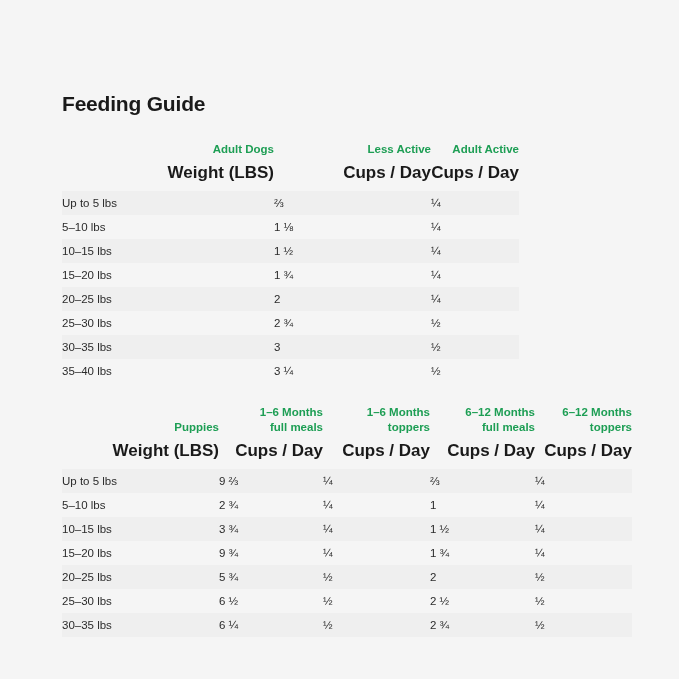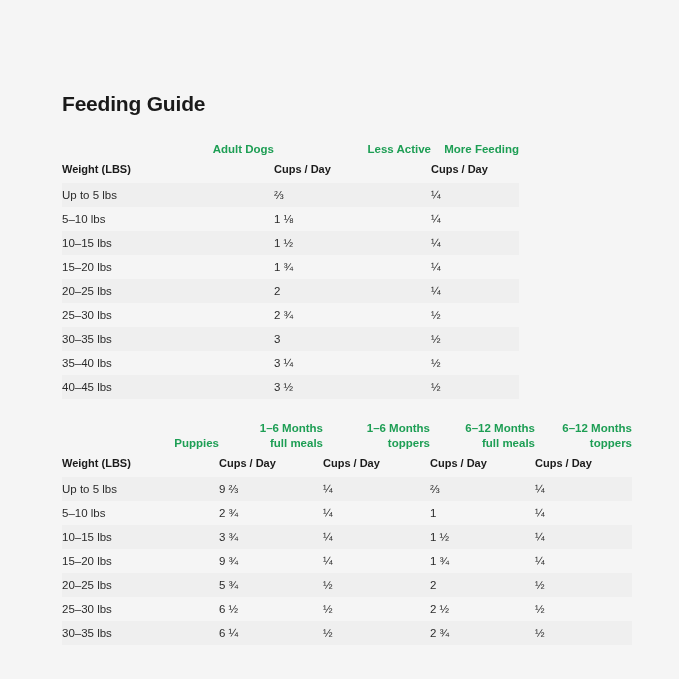--- a/index.html
+++ b/index.html
@@ -40,22 +40,22 @@
   .group-head th {
     text-align: right;
     font-size: 11.5px;
     font-weight: bold;
     color: #1d9e54;
     padding: 0 0 7px 0;
     vertical-align: bottom;
     line-height: 1.25;
   }
   .sub-head th {
-    text-align: left;
-    font-size: 11px;
+    text-align: right;
+    font-size: 17px;
     font-weight: bold;
     color: #1a1a1a;
     padding: 0 0 8px 0;
     vertical-align: bottom;
   }
   tbody td {
     font-size: 11.5px;
     color: #2b2b2b;
     padding: 5px 0 5px 0;
     height: 14px;
@@ -95,21 +95,21 @@
   <table class="adult-table">
     <colgroup>
         <col class="c0">
         <col class="c1">
         <col class="c2">
       </colgroup>
     <thead>
       <tr class="group-head">
         <th>Adult Dogs</th>
         <th>Less Active</th>
-        <th>More Feeding</th>
+        <th>Adult Active</th>
       </tr>
       <tr class="sub-head">
         <th>Weight (LBS)</th>
         <th>Cups / Day</th>
         <th>Cups / Day</th>
       </tr>
     </thead>
     <tbody>
       <tr>
         <td>Up to 5 lbs</td>
@@ -142,25 +142,20 @@
         <td>½</td>
       </tr>
       <tr>
         <td>30–35 lbs</td>
         <td>3</td>
         <td>½</td>
       </tr>
       <tr>
         <td>35–40 lbs</td>
         <td>3 ¼</td>
-        <td>½</td>
-      </tr>
-      <tr>
-        <td>40–45 lbs</td>
-        <td>3 ½</td>
         <td>½</td>
       </tr>
     </tbody>
   </table>
 
   <div class="spacer"></div>
 
   <table class="puppy-table">
     <colgroup>
         <col class="p0">

